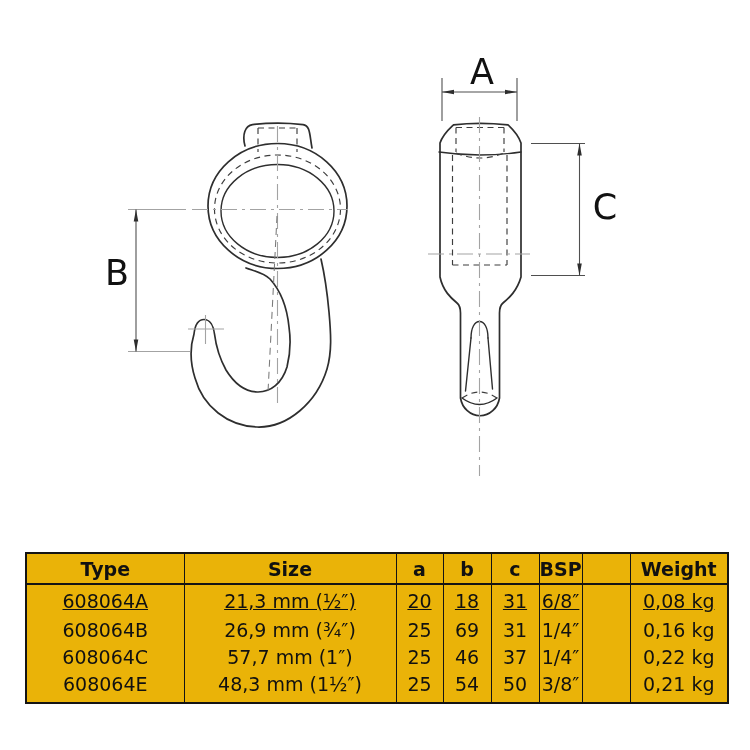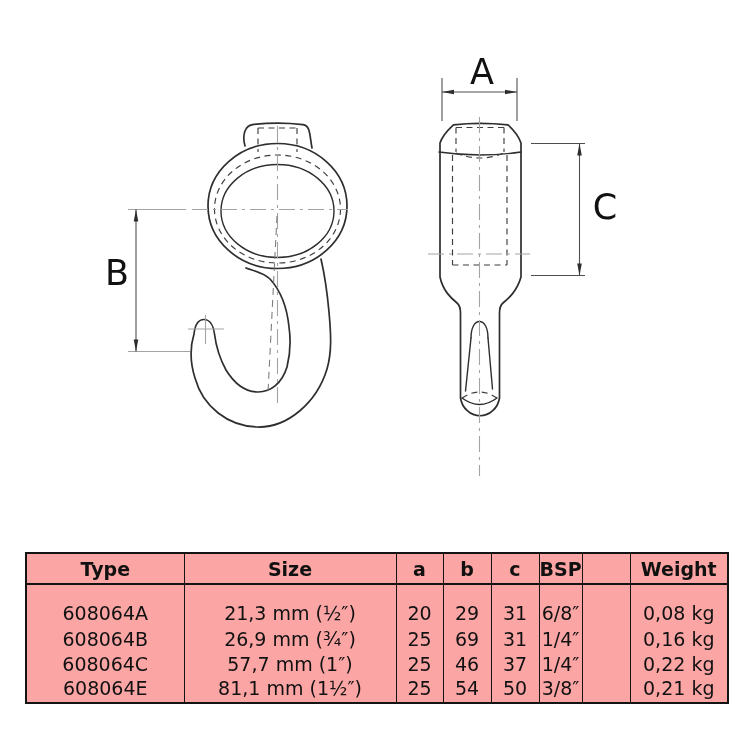--- a/index.html
+++ b/index.html
@@ -13,27 +13,27 @@
   .hid{fill:none;stroke:#3d3d3d;stroke-width:1.15;stroke-dasharray:6 4.5;stroke-linecap:butt;}
   .cl{fill:none;stroke:#a3a3a3;stroke-width:1.1;stroke-dasharray:16 5 3 5;}
   .cls{fill:none;stroke:#a3a3a3;stroke-width:1.1;}
   .dash2{fill:none;stroke:#7a7a7a;stroke-width:1.05;stroke-dasharray:7 5;}
   .dim{fill:none;stroke:#4f4f4f;stroke-width:1.1;}
   .arw{fill:#2e2e2e;stroke:none;}
   .lbl{font-family:"DejaVu Sans","Liberation Sans",sans-serif;font-size:35px;fill:#111;}
 
   
   table.spec{position:absolute;left:25px;top:552px;width:702px;height:152px;border-collapse:collapse;
-    table-layout:fixed;border:2px solid #141414;color:#111;background:#fca5a5;}
+    table-layout:fixed;border:2px solid #141414;color:#111;background:#eab308;}
   table.spec th,table.spec td{border-left:1.4px solid #141414;border-right:1.4px solid #141414;
     padding:0;white-space:nowrap;overflow:hidden;}
   table.spec thead th{border-bottom:2.2px solid #141414;font-size:19px;font-weight:bold;
     height:29px;text-align:center;vertical-align:middle;}
   table.spec tbody td{font-size:19px;line-height:21.6px;text-align:center;vertical-align:top;}
-  table.spec tr.first td{padding-top:18px;}
+  table.spec tr.first td{padding-top:6px;text-decoration:underline;}
   td.size-cell,th.size-col{}
   td.size-cell{text-align:left;padding-left:24px;}
   td.bsp-cell{text-align:left;padding-left:2px;}
 </style>
 </head>
 <body>
 
 <div class="stage">
 
   <svg width="750" height="545" viewBox="0 0 750 545">
@@ -150,21 +150,21 @@
         <th>BSP</th>
         <th></th>
         <th>Weight</th>
       </tr>
     </thead>
     <tbody>
       <tr class="first">
         <td>608064A</td>
         <td class="size-cell">21,3 mm (½″)</td>
         <td>20</td>
-        <td>29</td>
+        <td>18</td>
         <td>31</td>
         <td class="bsp-cell">6/8″</td>
         <td></td>
         <td>0,08 kg</td>
       </tr>
       <tr>
         <td>608064B</td>
         <td class="size-cell">26,9 mm (¾″)</td>
         <td>25</td>
         <td>69</td>
@@ -178,21 +178,21 @@
         <td class="size-cell">57,7 mm (1″)</td>
         <td>25</td>
         <td>46</td>
         <td>37</td>
         <td class="bsp-cell">1/4″</td>
         <td></td>
         <td>0,22 kg</td>
       </tr>
       <tr>
         <td>608064E</td>
-        <td class="size-cell">81,1 mm (1½″)</td>
+        <td class="size-cell">48,3 mm (1½″)</td>
         <td>25</td>
         <td>54</td>
         <td>50</td>
         <td class="bsp-cell">3/8″</td>
         <td></td>
         <td>0,21 kg</td>
       </tr>
       <tr>
         <td></td>
         <td></td>

